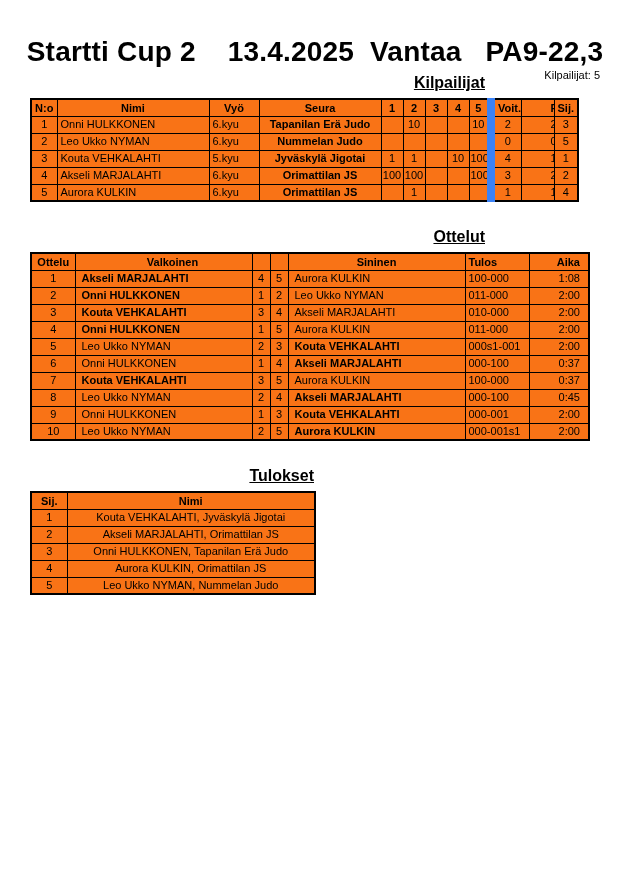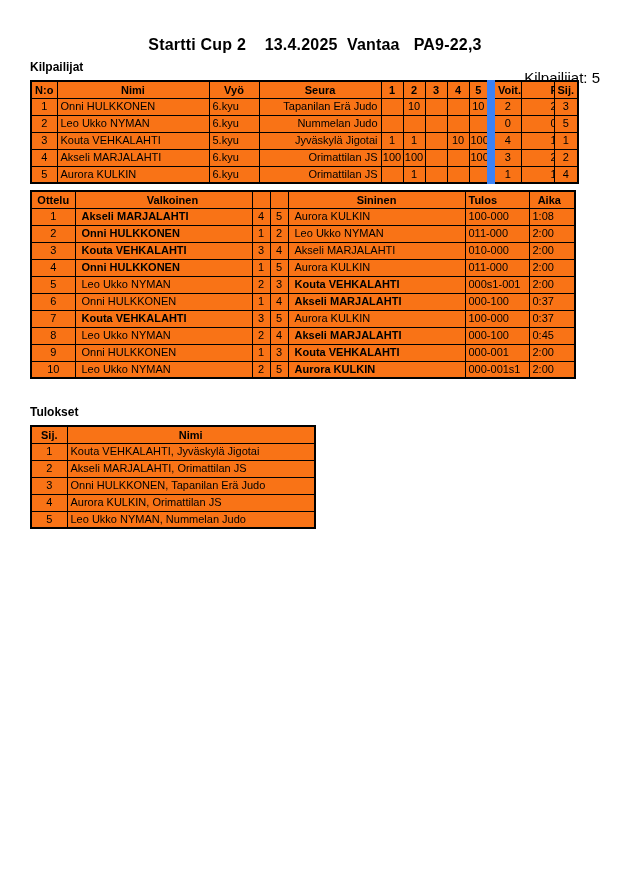--- a/index.html
+++ b/index.html
@@ -12,47 +12,48 @@
   .page {
     position: relative;
     width: 630px;
     height: 891px;
     background: #ffffff;
     overflow: hidden;
   }
   .title {
     margin-top: 36px;
     text-align: center;
-    font-size: 16px;
+    font-size: 28px;
     font-weight: bold;
     white-space: pre;
     letter-spacing: 0.2px;
   }
   .content {
     position: relative;
     margin-left: 30px;
     width: 546px;
   }
   .heading {
     font-weight: bold;
-    font-size: 12px;
-    text-align: left;
+    font-size: 16px;
+    text-align: right;
+    text-decoration: underline;
   }
   .heading-narrow {
     width: 455px;
   }
   .heading-results {
     width: 284px;
   }
   .kilp-heading { margin-top: 6px; }
   .count-label {
     position: absolute;
     right: 30px;
     top: 69px;
-    font-size: 15px;
+    font-size: 11px;
   }
   table {
     border-collapse: collapse;
     background: #f97316;
     table-layout: fixed;
   }
   .tbl { border: 2px solid #000; margin-top: 6px; }
   .tbl th, .tbl td {
     border: 1px solid #000;
     font-size: 11px;
@@ -66,47 +67,47 @@
   .winner { font-weight: bold; }
 
   
   .t1 { width: 546px; }
   .t1 th:nth-child(1),  .t1 td:nth-child(1)  { width: 26px;  text-align: center; }
   .t1 th:nth-child(2)                         { width: 152px; }
   .t1 td:nth-child(2)                         { text-align: left; }
   .t1 th:nth-child(3)                         { width: 50px; }
   .t1 td:nth-child(3)                         { text-align: left; }
   .t1 th:nth-child(4)                         { width: 122px; }
-  .t1 td:nth-child(4)                         { text-align: right; }
+  .t1 td:nth-child(4)                         { text-align: center; font-weight: bold; }
   .t1 th:nth-child(5),  .t1 td:nth-child(5),
   .t1 th:nth-child(6),  .t1 td:nth-child(6),
   .t1 th:nth-child(7),  .t1 td:nth-child(7),
   .t1 th:nth-child(8),  .t1 td:nth-child(8),
   .t1 th:nth-child(9),  .t1 td:nth-child(9)  { width: 22px; text-align: center; padding: 0 1px; }
   .t1 th:nth-child(10), .t1 td:nth-child(10) { width: 30px; text-align: center; border-left: 8px solid #3b82f6; }
   .t1 th:nth-child(11), .t1 td:nth-child(11) { width: 32px; text-align: center; padding-left: 29px; }
   .t1 th:nth-child(12), .t1 td:nth-child(12) { width: 24px; text-align: center; }
 
   
   .t2 { width: 546px; }
   .t2 th:nth-child(1),  .t2 td:nth-child(1)  { width: 44px;  text-align: center; }
   .t2 th:nth-child(2)                         { width: 177px; padding-left: 21px; }
   .t2 td:nth-child(2)                         { text-align: left; padding-left: 6px; }
   .t2 th:nth-child(3),  .t2 td:nth-child(3),
   .t2 th:nth-child(4),  .t2 td:nth-child(4)  { width: 18px; text-align: center; padding: 0 1px; }
   .t2 th:nth-child(5)                         { width: 177px; }
   .t2 td:nth-child(5)                         { text-align: left; padding-left: 6px; }
   .t2 th:nth-child(6),  .t2 td:nth-child(6)  { width: 64px; text-align: left; padding-right: 6px; }
-  .t2 th:nth-child(7),  .t2 td:nth-child(7)  { width: 46px; padding-right: 8px; margin-left: 20px; }
+  .t2 th:nth-child(7),  .t2 td:nth-child(7)  { width: 60px; text-align: right; padding-right: 8px; margin-left: 20px; }
 
   
   .t3 { width: 284px; }
   .t3 th:nth-child(1),  .t3 td:nth-child(1)  { width: 36px; text-align: center; }
   .t3 th:nth-child(2)                         { width: 248px; }
-  .t3 td:nth-child(2)                         { text-align: left; padding-left: 3px; }
+  .t3 td:nth-child(2)                         { text-align: center; padding-left: 3px; }
 
   .mt-section { margin-top: 26px; }
 </style>
 </head>
 <body>
 
 <div class="page">
 
   <div class="title">Startti Cup 2    13.4.2025  Vantaa   PA9-22,3</div>
 
@@ -199,20 +200,21 @@
             <td></td>
             <td></td>
             <td></td>
             <td>1</td>
             <td>1</td>
             <td>4</td>
           </tr>
         </tbody>
     </table>
 
+    <div class="heading heading-narrow mt-section">Ottelut</div>
 
     <table class="tbl t2">
       <thead>
         <tr id="t2-head-row">
             <th>Ottelu</th>
             <th>Valkoinen</th>
             <th></th>
             <th></th>
             <th>Sininen</th>
             <th>Tulos</th>

